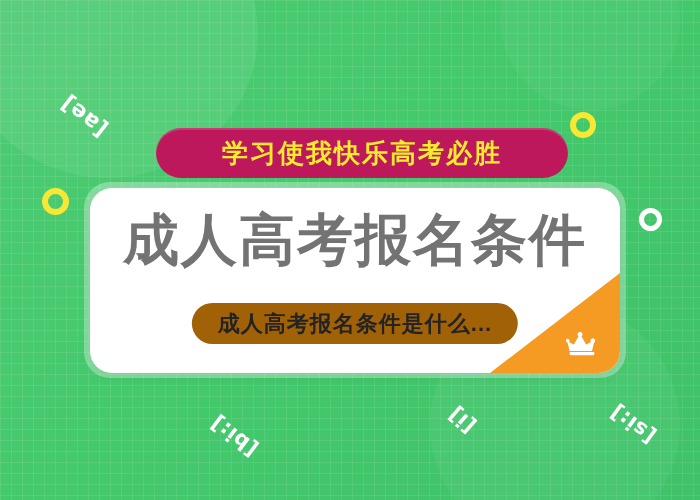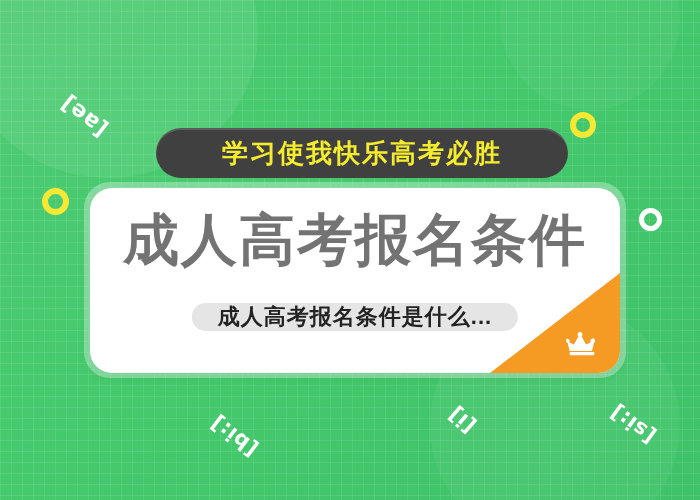--- a/index.html
+++ b/index.html
@@ -71,21 +71,21 @@
   .phon-si  { left: 608px; top: 412px; font-size: 21px; transform: rotate(216deg); }
 
   
   .top-pill {
     position: absolute;
     left: 156px;
     top: 128px;
     width: 412px;
     height: 50px;
     border-radius: 25px;
-    background: #404040;
+    background: #be185d;
     display: flex;
     align-items: center;
     justify-content: center;
     box-shadow: 0 2px 0 rgba(255,255,255,0.15) inset;
   }
   .top-pill-text {
     color: #f6ec2e;
     font-size: 26px;
     font-weight: 700;
     letter-spacing: 2px;
@@ -124,24 +124,24 @@
     font-weight: 900;
     letter-spacing: 2px;
     line-height: 1;
     white-space: nowrap;
   }
   .sub-pill {
     position: absolute;
     left: 50%;
     transform: translateX(-50%);
     top: 115px;
-    height: 28px;
+    height: 41px;
     padding: 0 26px;
     border-radius: 21px;
-    background: #e5e5e5;
+    background: #a16207;
     display: flex;
     align-items: center;
     justify-content: center;
   }
   .sub-pill-text {
     color: #232323;
     font-size: 22px;
     font-weight: 700;
     letter-spacing: 1px;
     line-height: 1;

